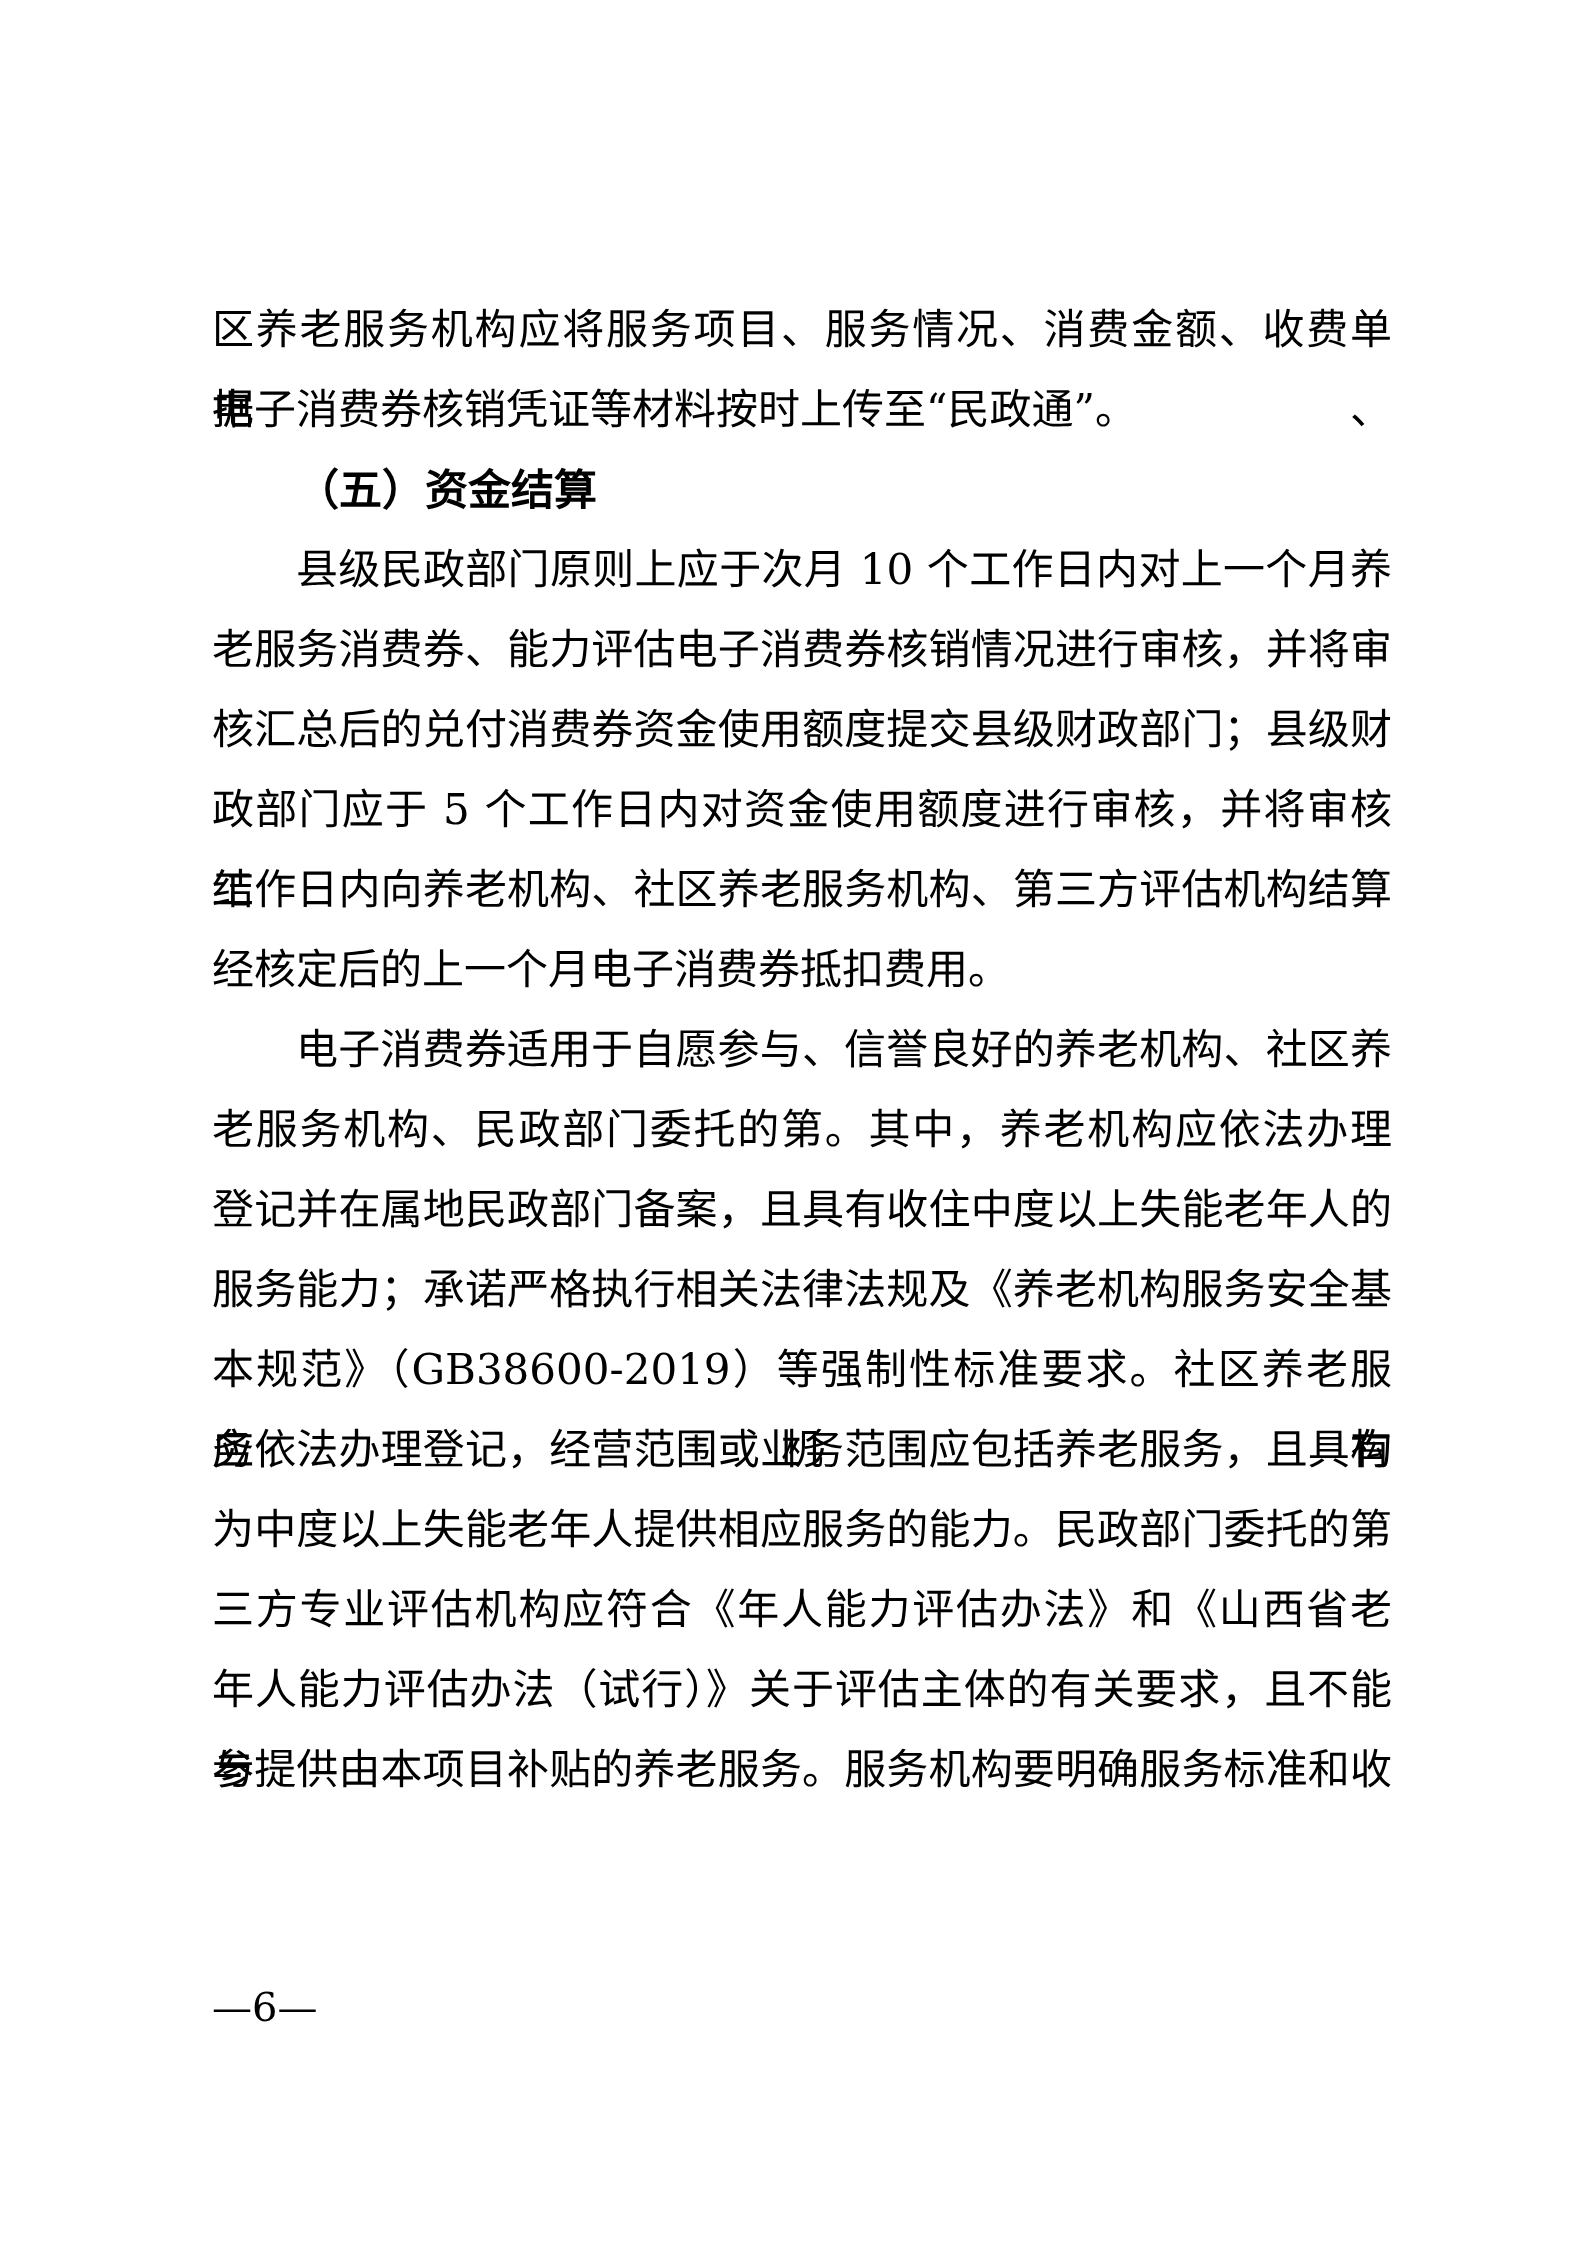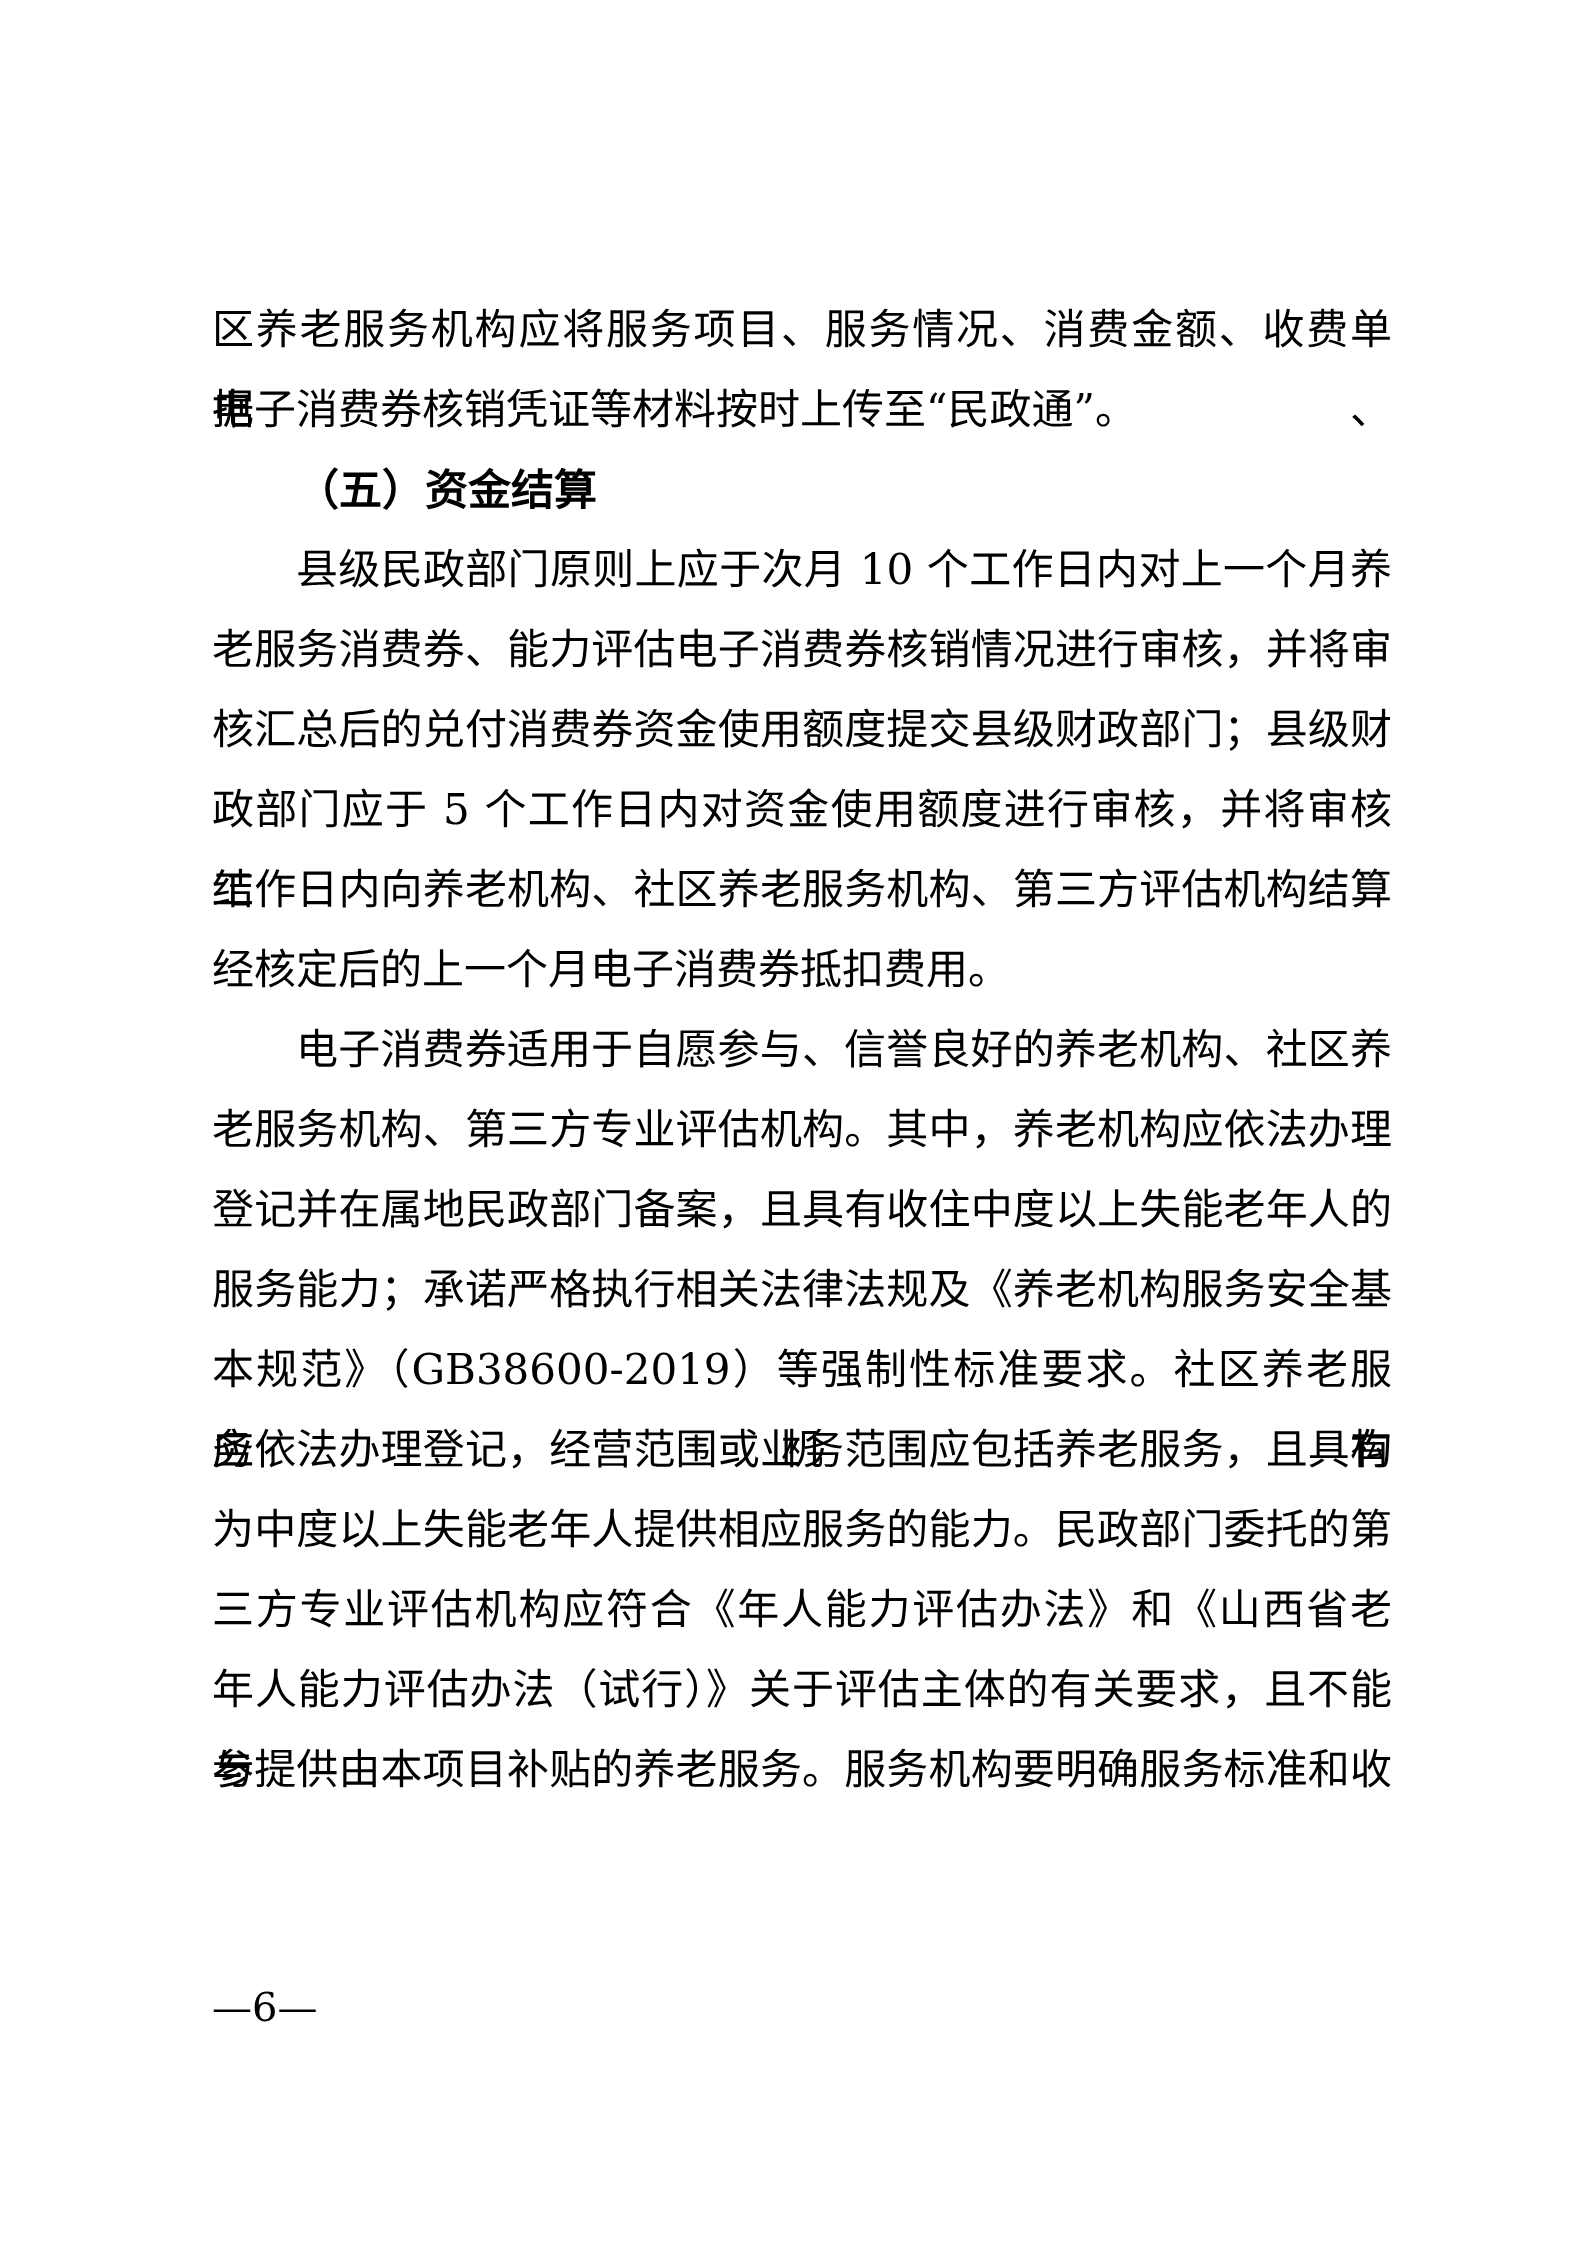--- a/index.html
+++ b/index.html
@@ -65,21 +65,21 @@
       <div class="line">区养老服务机构应将服务项目、服务情况、消费金额、收费单据、</div>
       <div class="line para-end">电子消费券核销凭证等材料按时上传至“民政通”。</div>
       <div class="line heading indent para-end">（五）资金结算</div>
       <div class="line indent">县级民政部门原则上应于次月 10 个工作日内对上一个月养</div>
       <div class="line">老服务消费券、能力评估电子消费券核销情况进行审核，并将审</div>
       <div class="line">核汇总后的兑付消费券资金使用额度提交县级财政部门；县级财</div>
       <div class="line">政部门应于 5 个工作日内对资金使用额度进行审核，并将审核结</div>
       <div class="line">工作日内向养老机构、社区养老服务机构、第三方评估机构结算</div>
       <div class="line para-end">经核定后的上一个月电子消费券抵扣费用。</div>
       <div class="line indent">电子消费券适用于自愿参与、信誉良好的养老机构、社区养</div>
-      <div class="line">老服务机构、第三方专业评估机构。其中，养老机构应依法办理</div>
+      <div class="line">老服务机构、民政部门委托的第。其中，养老机构应依法办理</div>
       <div class="line">登记并在属地民政部门备案，且具有收住中度以上失能老年人的</div>
       <div class="line">服务能力；承诺严格执行相关法律法规及《养老机构服务安全基</div>
       <div class="line">本规范》（GB38600-2019）等强制性标准要求。社区养老服务机构</div>
       <div class="line">应依法办理登记，经营范围或业务范围应包括养老服务，且具有</div>
       <div class="line">为中度以上失能老年人提供相应服务的能力。民政部门委托的第</div>
       <div class="line">三方专业评估机构应符合《年人能力评估办法》和《山西省老</div>
       <div class="line">年人能力评估办法（试行）》关于评估主体的有关要求，且不能参</div>
       <div class="line">与提供由本项目补贴的养老服务。服务机构要明确服务标准和收</div>
     </div>
   <div class="page-number">—6—</div>

